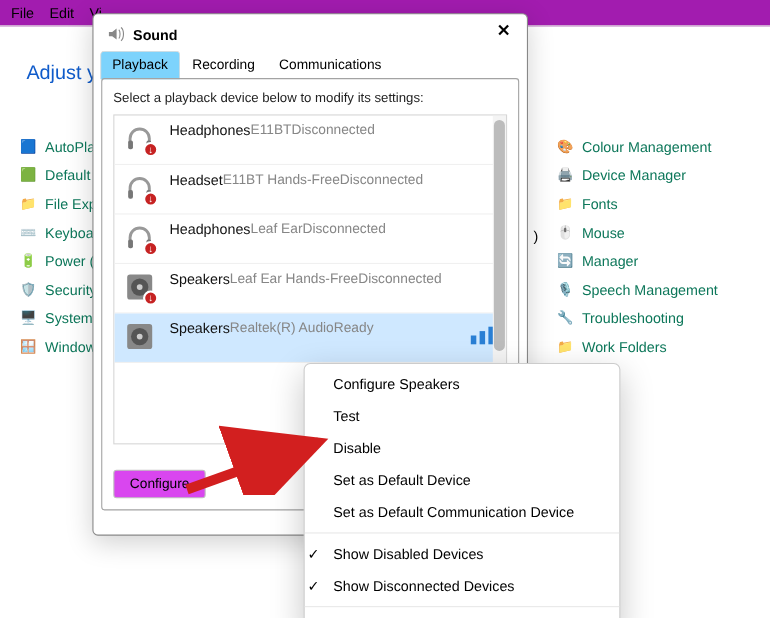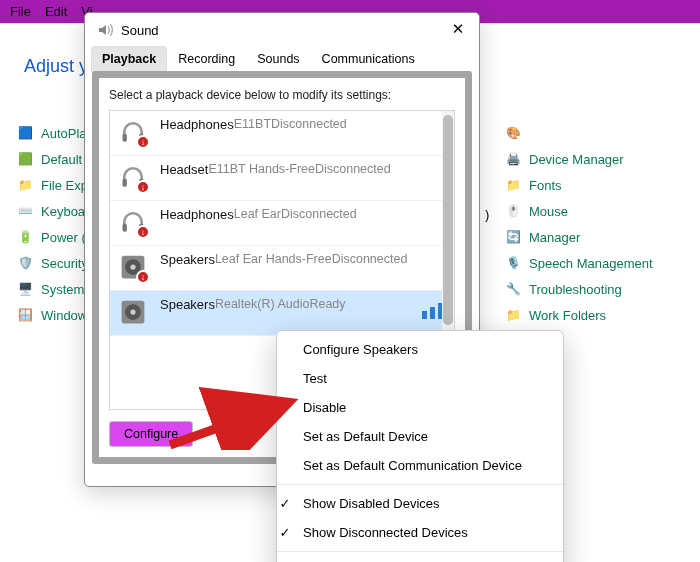--- a/index.html
+++ b/index.html
@@ -15,28 +15,28 @@
   
   .cp-col { position: absolute; display:flex; flex-direction:column; gap:10px; }
   .cp-col.left { top:125px; left:18px; width:70px; }
   .cp-col.right { top:125px; left:506px; }
   .cp-link { display:flex; align-items:center; gap:7px; color:#0d775a; font-size:13px; white-space:nowrap;}
   .cp-link .ico { width:16px; height:16px; display:inline-flex; align-items:center; justify-content:center; font-size:12px;}
 
   
   .sound-dialog { position:absolute; top:12px; left:84px; width:396px; height:475px;
     background:#fff; border:1px solid #888; border-radius:5px; box-shadow:0 6px 24px rgba(0,0,0,.18); padding:0; }
-  .dlg-title { display:flex; align-items:center; gap:8px; padding:8px 12px 6px; }
+  .dlg-title { display:flex; align-items:flex-end; gap:8px; padding:8px 12px 6px;font-weight:bold; }
   .dlg-title .icon { width:16px; height:16px; }
   .dlg-title .txt { flex:1; font-size:13px;}
   .dlg-title .close { width:18px; height:18px; font-size:15px; line-height:15px; text-align:center; cursor:default;}
   .tabs { display:flex; gap:0; padding:0 6px; }
   .tab { padding:5px 10px 6px; font-size:12.5px; border:1px solid transparent; border-bottom:none; position:relative; top:1px; cursor:default;}
-  .tab.active { border-color:#ddd; background:#e5e5e5; border-radius:4px 4px 0 0;font-weight:bold;}
-  .tab-panel { margin:0 7px 8px; border:7px solid #a3a3a3; border-radius:3px; padding:10px 10px 12px; height:393px; position:relative;}
+  .tab.active { border-color:#ddd; background:#7dd3fc; border-radius:4px 4px 0 0;}
+  .tab-panel { margin:0 7px 8px; border:1px solid #a3a3a3; border-radius:3px; padding:10px 10px 12px; height:393px; position:relative;}
   .instructions { font-size:12px; margin-bottom:8px; color:#222;}
   .device-list { border:1px solid #d6d6d6; height:300px; overflow:hidden; position:relative;}
   .device { display:flex; padding:6px 8px 8px; gap:12px; border-bottom:1px solid #f0f0f0;}
   .device:last-child { border-bottom:none;}
   .device .dicon { width:30px; min-width:30px; height:30px; display:flex; align-items:center; justify-content:center; position:relative;}
   .device .badge { position:absolute; bottom:-2px; right:-2px; width:14px; height:14px; border-radius:50%; background:#c62323; border:2px solid #fff; display:flex;align-items:center;justify-content:center;}
   .device .badge::after{content:"↓"; color:#fff; font-size:9px; line-height:1;}
   .device .dtxt { display:flex; flex-direction:row;}
   .device .name { font-size:13px; color:#111;}
   .device .sub  { font-size:12.5px; color:#868686; line-height:1.25;}
@@ -106,20 +106,21 @@
       <span class="ico">🪟</span>
       <span>Window</span>
     </div>
   </div>
 
 <div style="position:absolute; top:207px; left:485px; font-size:13px;">)</div>
 
 <div class="cp-col right" id="rightcol">
     <div class="cp-link">
       <span class="ico">🎨</span>
+      <span>Colour Management</span>
     </div>
     <div class="cp-link">
       <span class="ico">🖨️</span>
       <span>Device Manager</span>
     </div>
     <div class="cp-link">
       <span class="ico">📁</span>
       <span>Fonts</span>
     </div>
     <div class="cp-link">
@@ -151,21 +152,20 @@
           <path d="M2 6h3l4-3v10l-4-3H2z" fill="#888"></path>
           <path d="M11 4c1.5 1 1.5 7 0 8M13 2c3 2 3 10 0 12" stroke="#888" fill="none"></path>
         </svg>
     </span>
     <span class="txt">Sound</span>
     <span class="close">✕</span>
   </div>
   <div class="tabs">
     <div class="tab active">Playback</div>
     <div class="tab">Recording</div>
-    <div class="tab">Sounds</div>
     <div class="tab">Communications</div>
   </div>
   <div class="tab-panel">
     <div class="instructions">Select a playback device below to modify its settings:</div>
     <div class="device-list" id="devlist">
       <div class="device" style="position: relative;">
           <div class="dicon">
             <svg viewBox="0 0 32 32" width="28" height="28">
               <path d="M6 20v-4a10 10 0 0 1 20 0v4" stroke="#999" stroke-width="3" fill="none"></path>
               <rect x="4" y="18" width="5" height="9" rx="2" fill="#777"></rect>

